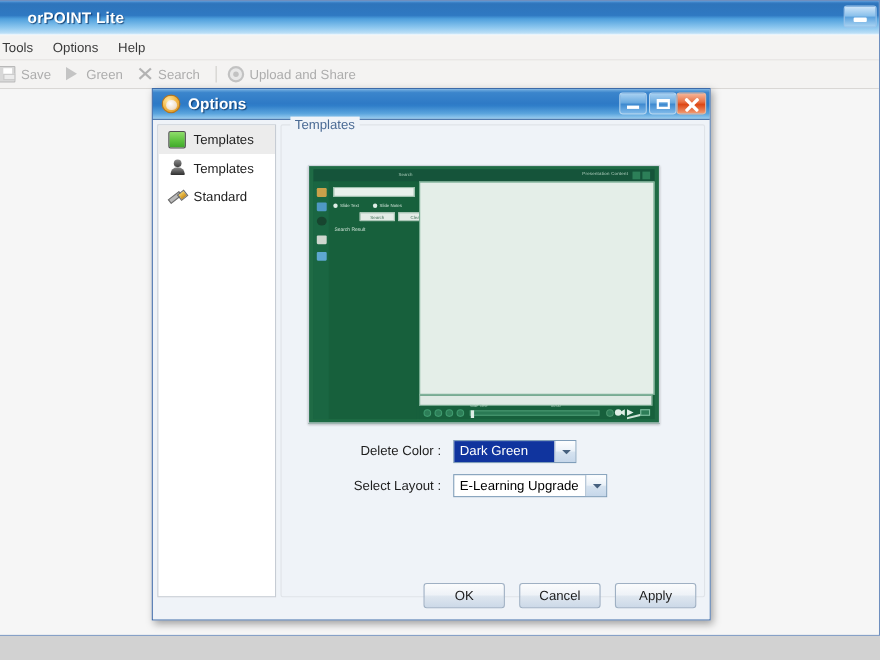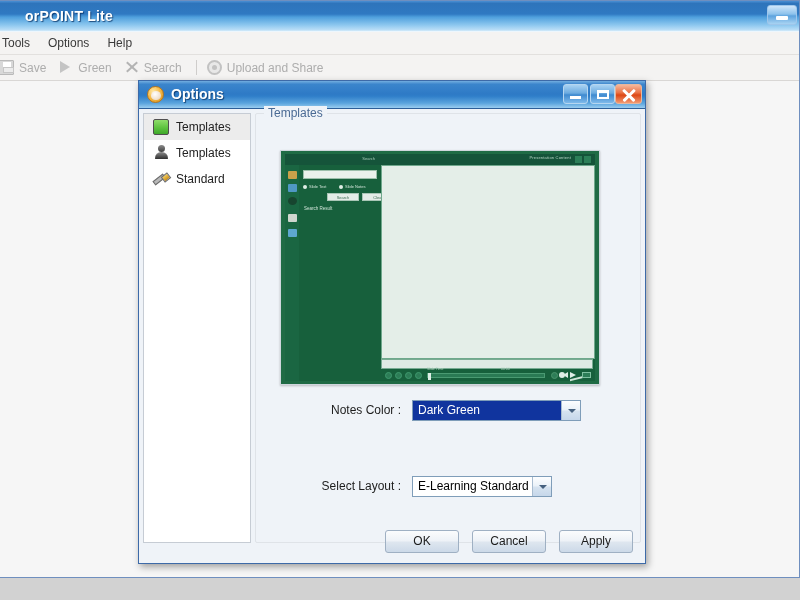--- a/index.html
+++ b/index.html
@@ -278,31 +278,31 @@
             border-top:3px solid transparent; border-bottom:3px solid transparent; border-right:5px solid #dfeee6; }
   #pv-vbar { position:absolute; left:189px; top:8px; width:18px; height:2px; background:#cfe5d8; transform:skewY(-14deg); }
   #pv-rec { position:absolute; right:30px; top:3px; width:6px; height:6px; border-radius:50%; background:#dfeee6; }
   #pv-play { position:absolute; right:19px; top:3px; width:0; height:0;
              border-top:3.5px solid transparent; border-bottom:3.5px solid transparent; border-left:6px solid #dfeee6; }
   #pv-full { position:absolute; right:4px; top:3px; width:9px; height:6px; background:#2d7d57; border:1px solid #7fc0a0; }
 
   
   .form-row { position:absolute; left:0; right:0; height:22px; }
   #row-color  { top:286px; }
-  #row-layout { top:317px;margin-top:45px; }
+  #row-layout { top:317px; }
   .form-label {
     position:absolute; left:30px; width:115px; text-align:right;
     font-size:12px; color:#1d1d1d; line-height:21px;
   }
   .combo {
     position:absolute; left:156px; height:21px;
     border:1px solid #7f9db9; background:#fff;
     display:flex; align-items:stretch;
   }
-  #combo-color  { width:169px; }
+  #combo-color  { width:112px; }
   #combo-layout { width:140px; }
   .combo-text {
     flex:1; line-height:19px; padding-left:5px; font-size:12px; color:#000;
     overflow:hidden; white-space:nowrap;
   }
   .combo-text.sel { background:#10349e; color:#fff; }
   .combo-arrow {
     width:19px; border-left:1px solid #a8bcd0;
     background: linear-gradient(to bottom,#fdfeff 0%,#eaf1f8 48%,#d6e3f0 52%,#c6d7ea 100%);
     position:relative;
@@ -445,31 +445,31 @@
             <span id="pv-vbar"></span>
             <span id="pv-rec"></span>
             <span id="pv-play"></span>
             <span id="pv-full"></span>
           </div>
 
         </div>
       </div>
 
       <div class="form-row" id="row-color">
-        <div class="form-label">Notes Color :</div>
+        <div class="form-label">Delete Color :</div>
         <div class="combo" id="combo-color">
           <div class="combo-text sel">Dark Green</div>
           <div class="combo-arrow"></div>
         </div>
       </div>
 
       <div class="form-row" id="row-layout">
         <div class="form-label">Select Layout :</div>
         <div class="combo" id="combo-layout">
-          <div class="combo-text">E-Learning Standard</div>
+          <div class="combo-text">E-Learning Upgrade</div>
           <div class="combo-arrow"></div>
         </div>
       </div>
     </div>
 
     <div id="dlg-actions">
       <div class="act-btn">OK</div>
       <div class="act-btn">Cancel</div>
       <div class="act-btn">Apply</div>
     </div>

